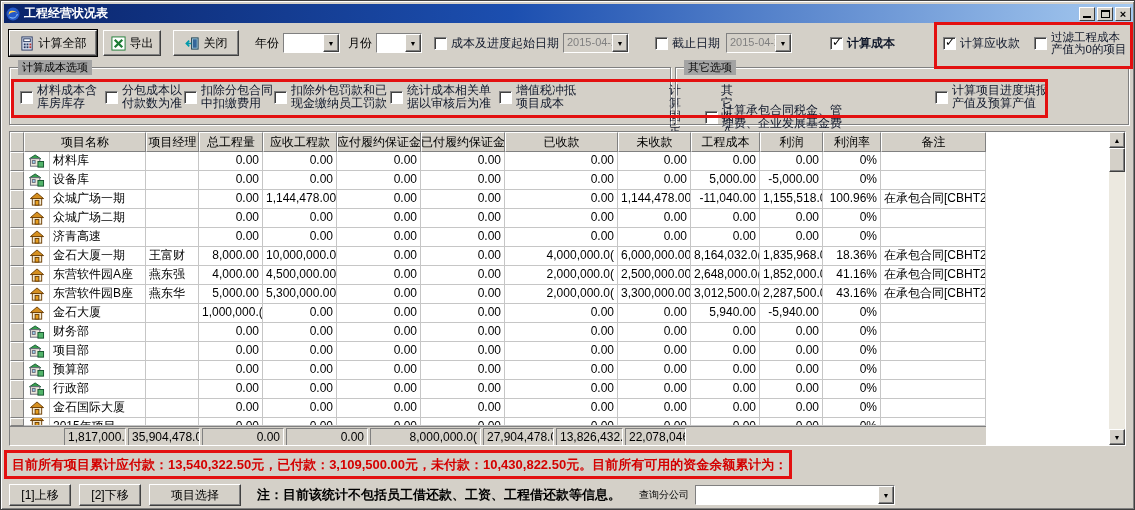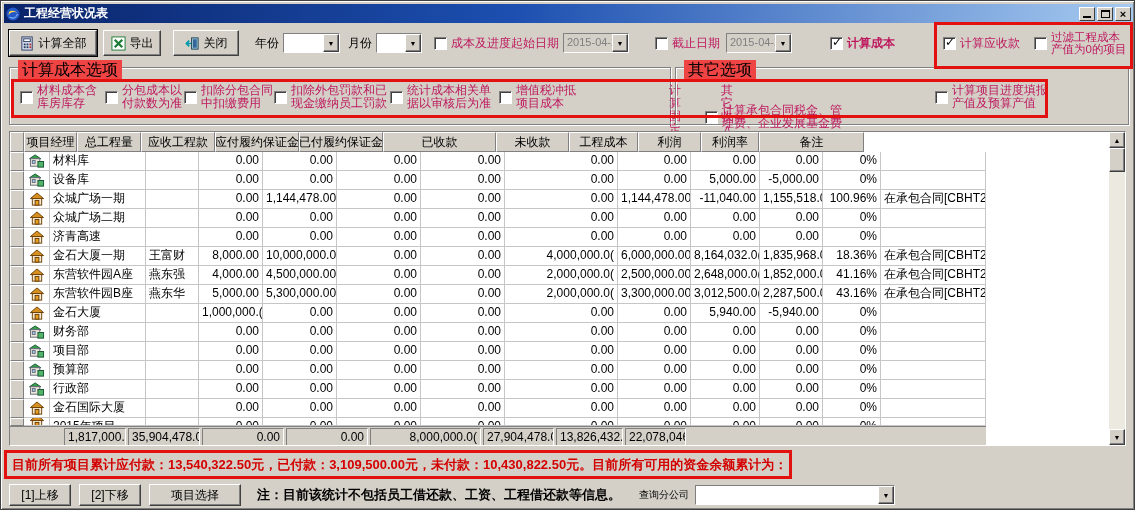--- a/index.html
+++ b/index.html
@@ -26,28 +26,28 @@
   .combo { height:20px; display:flex; align-items:center; }
   .combo .ctext { flex:1; height:100%; background:#fff; font-size:11px; padding:2px 2px 0 3px; overflow:hidden; white-space:nowrap; }
   .combo .carrow { width:16px; height:100%; background:#d4d0c8; border:1px solid; border-color:#fff #404040 #404040 #fff;
                    box-shadow: inset -1px -1px 0 #808080; display:flex; align-items:center; justify-content:center;
                    font-size:7px; color:#000; }
   .combo.disabled .ctext { background:#d4d0c8; color:#808080; }
   .cbitem { display:inline-flex; align-items:center; gap:4px; cursor:default; }
   .cbbox { width:13px; height:13px; background:#fff; flex:0 0 13px; position:relative;
            border:1px solid; border-color:#808080 #fff #fff #808080; box-shadow: inset 1px 1px 0 #404040; }
   .cbbox.checked::after { content:"✓"; position:absolute; left:1px; top:-3px; font-size:12px; font-weight:bold; color:#000; }
-  .cblabel { font-size:12px; color:#be185d; white-space:pre-line; line-height:13px; }
+  .cblabel { font-size:12px; color:#0f172a; white-space:pre-line; line-height:13px; }
   .bold { font-weight:bold;text-align:right; }
   
   .toolbar { position:absolute; left:0; top:24px; width:1135px; height:36px; display:flex; align-items:center; }
   .tblabel { font-size:12px; white-space:nowrap; }
   
   .group { position:absolute; border:1px solid #808080; box-shadow:1px 1px 0 #fff, inset 1px 1px 0 #fff; }
-  .group .legend { position:absolute; top:-8px; left:8px; background:#ef4444; padding:0 4px; font-size:16px; }
+  .group .legend { position:absolute; top:-8px; left:8px; background:#a3a3a3; padding:0 4px; font-size:11px; }
   .group .gcb { position:absolute; top:16px; }
   
   .redbox { position:absolute; border:3px solid var(--red,#e31010); z-index:30; pointer-events:none; }
   
   .tablewrap { position:absolute; left:8px; top:130px; width:1117px; height:315px;
                border:1px solid; border-color:#808080 #fff #fff #808080; background:#fff; display:flex; }
   .colsarea { width:1098px; height:100%; overflow:hidden; background:#fff; }
   .thead { display:flex; height:20px; }
   .hcell { background:#d4d0c8; border:1px solid; border-color:#fff #808080 #808080 #fff;
            font-size:12px; display:flex; align-items:center; justify-content:center; white-space:nowrap; overflow:hidden; }
@@ -245,20 +245,21 @@
       </div>
   </div>
 
   <div class="redbox" style="left:933px;top:21px;width:199px;height:47px;"></div>
   <div class="redbox" style="left:10px;top:78px;width:1037px;height:39px;"></div>
 
   <div class="tablewrap">
     <div class="colsarea">
       <div class="thead" id="thead">
           <div class="hcell w-rowsel"></div>
+          <div class="hcell w-hname">项目名称</div>
           <div class="hcell w-mgr">项目经理</div>
           <div class="hcell w-qty">总工程量</div>
           <div class="hcell w-recv">应收工程款</div>
           <div class="hcell w-pd">应付履约保证金</div>
           <div class="hcell w-ppd">已付履约保证金</div>
           <div class="hcell w-rcvd">已收款</div>
           <div class="hcell w-unrcv">未收款</div>
           <div class="hcell w-cost">工程成本</div>
           <div class="hcell w-profit">利润</div>
           <div class="hcell w-rate">利润率</div>

